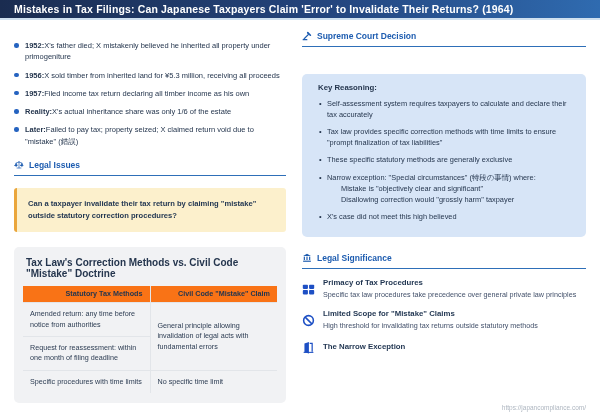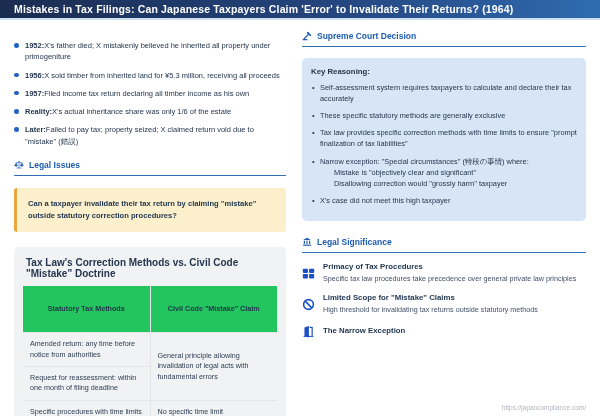--- a/index.html
+++ b/index.html
@@ -41,27 +41,27 @@
   }
   .holding-box{
     margin-top:12px;background:#d2f3de;border-left:3px solid #2aa967;border-radius:3px;
     padding:9px 11px;font-size:7.6px;font-weight:bold;color:#1f3450;line-height:1.6;
   }
   
   .card{margin-top:15px;background:#f1f2f4;border-radius:5px;padding:10px 9px;}
   .card-title{font-size:10px;font-weight:bold;color:#25364e;margin:0 0 7px 3px;}
   table{width:100%;border-collapse:collapse;font-size:7.2px;color:#2c3c52;table-layout:fixed;}
   th{
-    background:#22c55e;text-align:center;font-weight:bold;color:#25364e;
-    padding:18px 7px;line-height:1.4;
+    background:#f97316;text-align:right;font-weight:bold;color:#25364e;
+    padding:3px 7px;line-height:1.4;
   }
   td{padding:6px 7px;border-top:1px solid #e2e5e9;line-height:1.45;vertical-align:middle;}
   td.c2,th.c2{border-left:1px solid #e2e5e9;}
   
-  .reason-box{margin-top:11px;background:#d7e5f7;border-radius:5px;padding:9px 9px;font-size:7.4px;color:#25364e;}
+  .reason-box{margin-top:27px;background:#d7e5f7;border-radius:5px;padding:9px 16px;font-size:7.4px;color:#25364e;}
   .reason-title{font-weight:bold;font-size:7.8px;margin-bottom:6px;}
   .reason-list{list-style:none;margin:0;padding:0;}
   .reason-list li{position:relative;padding-left:9px;margin-bottom:6px;line-height:1.5;}
   .reason-list li::before{content:"\2022";position:absolute;left:1px;top:0;color:#25364e;}
   .sub-line{padding-left:14px;line-height:1.5;}
   
   .sig-wrap{margin-top:16px;}
   .sig-item{display:flex;gap:8px;align-items:center;margin-top:9px;}
   .sig-icon{width:13px;flex:none;color:#1d4fc4;margin-top:1px;}
   .sig-icon svg{display:block;}
@@ -140,28 +140,28 @@
         </svg>
       </span>
       <span>Supreme Court Decision</span>
     </div>
 
 
     <div class="reason-box">
       <div class="reason-title">Key Reasoning:</div>
       <ul class="reason-list">
         <li>Self-assessment system requires taxpayers to calculate and declare their tax accurately</li>
+        <li>Tax law provides specific correction methods with time limits to ensure "prompt finalization of tax liabilities"</li>
         <li>These specific statutory methods are generally exclusive</li>
-        <li>Tax law provides specific correction methods with time limits to ensure "prompt finalization of tax liabilities"</li>
         <li>
           <span>Narrow exception: "Special circumstances" (特段の事情) where:</span>
           <div class="sub-line">Mistake is "objectively clear and significant"</div>
           <div class="sub-line">Disallowing correction would "grossly harm" taxpayer</div>
         </li>
-        <li>X's case did not meet this high taxpayer</li>
+        <li>X's case did not meet this high believed</li>
       </ul>
     </div>
 
     <div class="sig-wrap">
       <div class="sec-head">
         <span>
           <svg width="10" height="10" viewBox="0 0 16 16" fill="#1d5cb0">
             <path d="M8 1.2L14.2 4.8H1.8z"></path>
             <rect x="2.8" y="5.8" width="1.9" height="5.4"></rect>
             <rect x="7.05" y="5.8" width="1.9" height="5.4"></rect>

